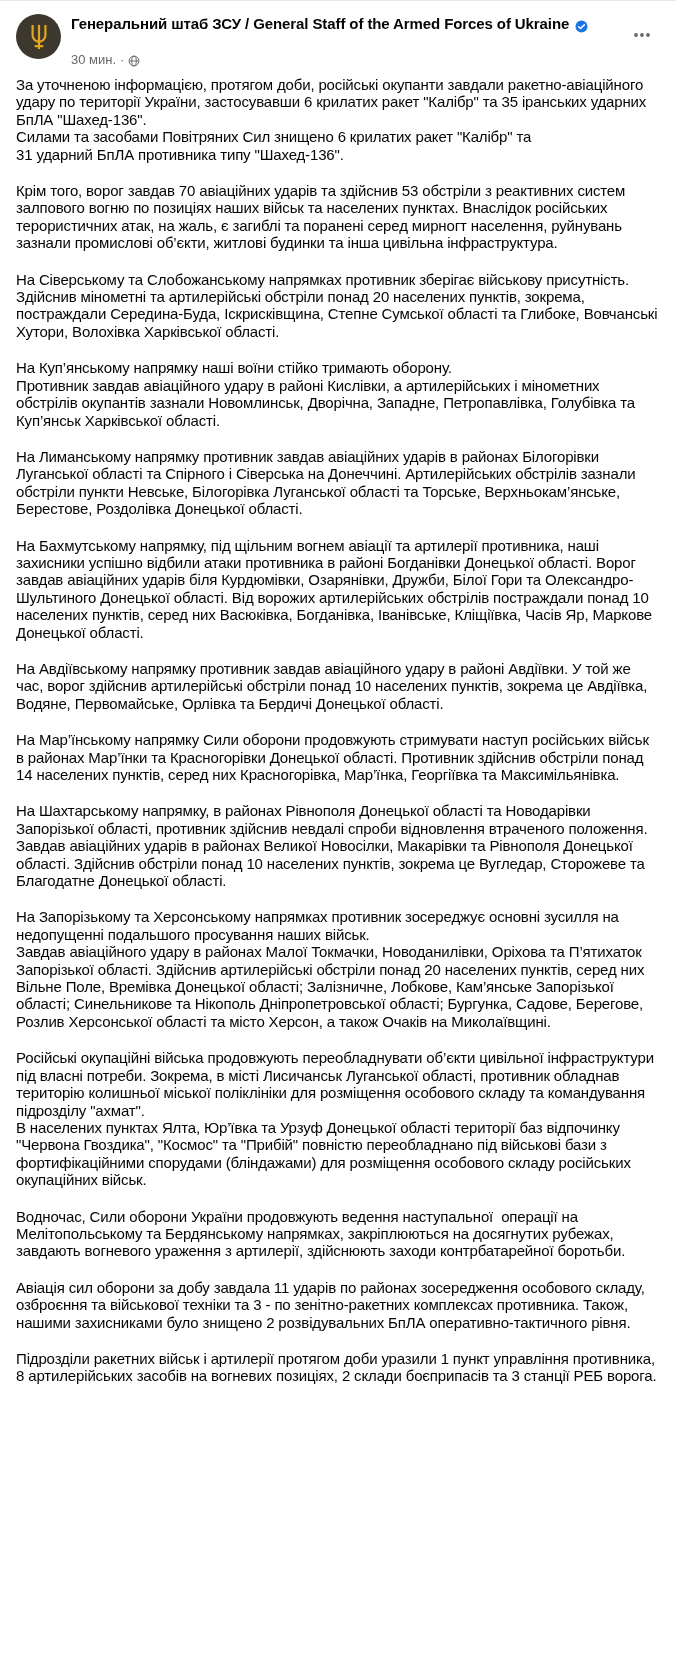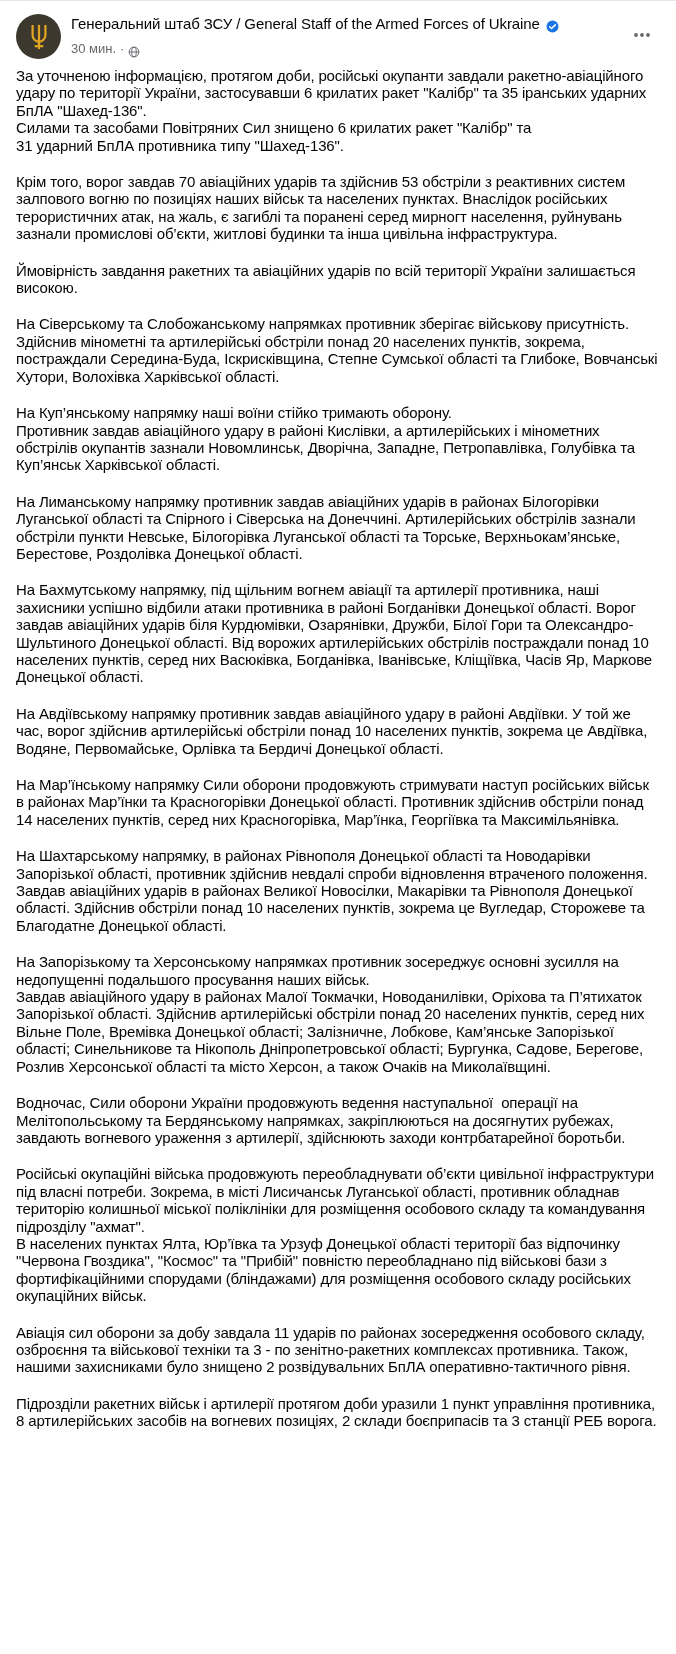--- a/index.html
+++ b/index.html
@@ -42,33 +42,33 @@
   }
   .avatar svg{width:22px;height:26px;display:block;}
   .header-texts{
     margin-left:10px;
     flex:1 1 auto;
     min-width:0;
     padding-top:1px;
   }
   .page-name-row{
     display:flex;align-items:center;gap:6px;
-    font-size:15px;font-weight:400;
+    font-size:15px;font-weight:700;
     letter-spacing:-0.1px;
     color:var(--text-primary);
     line-height:20px;
     white-space:nowrap;
   }
   .page-name{cursor:pointer;}
   .verified{width:13px;height:13px;flex:0 0 13px;display:inline-block;}
   .meta-row{
-    display:flex;align-items:flex-end;gap:4px;
+    display:flex;align-items:center;gap:4px;
     font-size:13px;color:var(--text-secondary);
     line-height:17px;
-    margin-top:6px;
+    margin-top:17px;
   }
   .meta-row .timestamp{cursor:pointer;}
   .globe{width:12px;height:12px;display:inline-block;}
   .more-btn{
     flex:0 0 auto;
     border:none;background:transparent;
     padding:6px 8px;
     margin-top:6px;
     border-radius:50%;
     cursor:pointer;
@@ -148,31 +148,30 @@
       </span>
     </button>
 
   </div>
 
   <div class="post-body">
       <p class="post-paragraph">За уточненою інформацією, протягом доби, російські окупанти завдали ракетно-авіаційного удару по території України, застосувавши 6 крилатих ракет "Калібр" та 35 іранських ударних БпЛА "Шахед-136".
 Силами та засобами Повітряних Сил знищено 6 крилатих ракет "Калібр" та
 31 ударний БпЛА противника типу "Шахед-136".</p>
       <p class="post-paragraph">Крім того, ворог завдав 70 авіаційних ударів та здійснив 53 обстріли з реактивних систем залпового вогню по позиціях наших військ та населених пунктах. Внаслідок російських терористичних атак, на жаль, є загиблі та поранені серед мирногт населення, руйнувань зазнали промислові об’єкти, житлові будинки та інша цивільна інфраструктура.</p>
-      <p class="post-paragraph">Ймовірність завдання ракетних та авіаційних ударів по всій території України залишається високою.</p>
       <p class="post-paragraph">На Сіверському та Слобожанському напрямках противник зберігає військову присутність. Здійснив мінометні та артилерійські обстріли понад 20 населених пунктів, зокрема, постраждали Середина-Буда, Іскрисківщина, Степне Сумської області та Глибоке, Вовчанські Хутори, Волохівка Харківської області.</p>
       <p class="post-paragraph">На Куп’янському напрямку наші воїни стійко тримають оборону.
 Противник завдав авіаційного удару в районі Кислівки, а артилерійських і мінометних обстрілів окупантів зазнали Новомлинськ, Дворічна, Западне, Петропавлівка, Голубівка та Куп’янськ Харківської області.</p>
       <p class="post-paragraph">На Лиманському напрямку противник завдав авіаційних ударів в районах Білогорівки Луганської області та Спірного і Сіверська на Донеччині. Артилерійських обстрілів зазнали обстріли пункти Невське, Білогорівка Луганської області та Торське, Верхньокам’янське, Берестове, Роздолівка Донецької області.</p>
       <p class="post-paragraph">На Бахмутському напрямку, під щільним вогнем авіації та артилерії противника, наші захисники успішно відбили атаки противника в районі Богданівки Донецької області. Ворог завдав авіаційних ударів біля Курдюмівки, Озарянівки, Дружби, Білої Гори та Олександро-Шультиного Донецької області. Від ворожих артилерійських обстрілів постраждали понад 10 населених пунктів, серед них Васюківка, Богданівка, Іванівське, Кліщіївка, Часів Яр, Маркове Донецької області.</p>
       <p class="post-paragraph">На Авдіївському напрямку противник завдав авіаційного удару в районі Авдіївки. У той же час, ворог здійснив артилерійські обстріли понад 10 населених пунктів, зокрема це Авдіївка, Водяне, Первомайське, Орлівка та Бердичі Донецької області.</p>
       <p class="post-paragraph">На Мар’їнському напрямку Сили оборони продовжують стримувати наступ російських військ в районах Мар’їнки та Красногорівки Донецької області. Противник здійснив обстріли понад 14 населених пунктів, серед них Красногорівка, Мар’їнка, Георгіївка та Максимільянівка.</p>
       <p class="post-paragraph">На Шахтарському напрямку, в районах Рівнополя Донецької області та Новодарівки Запорізької області, противник здійснив невдалі спроби відновлення втраченого положення. Завдав авіаційних ударів в районах Великої Новосілки, Макарівки та Рівнополя Донецької області. Здійснив обстріли понад 10 населених пунктів, зокрема це Вугледар, Сторожеве та Благодатне Донецької області.</p>
       <p class="post-paragraph">На Запорізькому та Херсонському напрямках противник зосереджує основні зусилля на недопущенні подальшого просування наших військ.
 Завдав авіаційного удару в районах Малої Токмачки, Новоданилівки, Оріхова та П’ятихаток Запорізької області. Здійснив артилерійські обстріли понад 20 населених пунктів, серед них Вільне Поле, Времівка Донецької області; Залізничне, Лобкове, Кам’янське Запорізької області; Синельникове та Нікополь Дніпропетровської області; Бургунка, Садове, Берегове, Розлив Херсонської області та місто Херсон, а також Очаків на Миколаївщині.</p>
-      <p class="post-paragraph">Водночас, Сили оборони України продовжують ведення наступальної  операції на Мелітопольському та Бердянському напрямках, закріплюються на досягнутих рубежах, завдають вогневого ураження з артилерії, здійснюють заходи контрбатарейної боротьби.</p>
       <p class="post-paragraph">Російські окупаційні війська продовжують переобладнувати об’єкти цивільної інфраструктури під власні потреби. Зокрема, в місті Лисичанськ Луганської області, противник обладнав територію колишньої міської поліклініки для розміщення особового складу та командування підрозділу "ахмат".
 В населених пунктах Ялта, Юр’ївка та Урзуф Донецької області території баз відпочинку "Червона Гвоздика", "Космос" та "Прибій" повністю переобладнано під військові бази з фортифікаційними спорудами (бліндажами) для розміщення особового складу російських окупаційних військ.</p>
+      <p class="post-paragraph">Водночас, Сили оборони України продовжують ведення наступальної  операції на Мелітопольському та Бердянському напрямках, закріплюються на досягнутих рубежах, завдають вогневого ураження з артилерії, здійснюють заходи контрбатарейної боротьби.</p>
       <p class="post-paragraph">Авіація сил оборони за добу завдала 11 ударів по районах зосередження особового складу, озброєння та військової техніки та 3 - по зенітно-ракетних комплексах противника. Також, нашими захисниками було знищено 2 розвідувальних БпЛА оперативно-тактичного рівня.</p>
       <p class="post-paragraph">Підрозділи ракетних військ і артилерії протягом доби уразили 1 пункт управління противника, 8 артилерійських засобів на вогневих позиціях, 2 склади боєприпасів та 3 станції РЕБ ворога.</p>
     </div>
 
 </div>
 
 </body></html>

